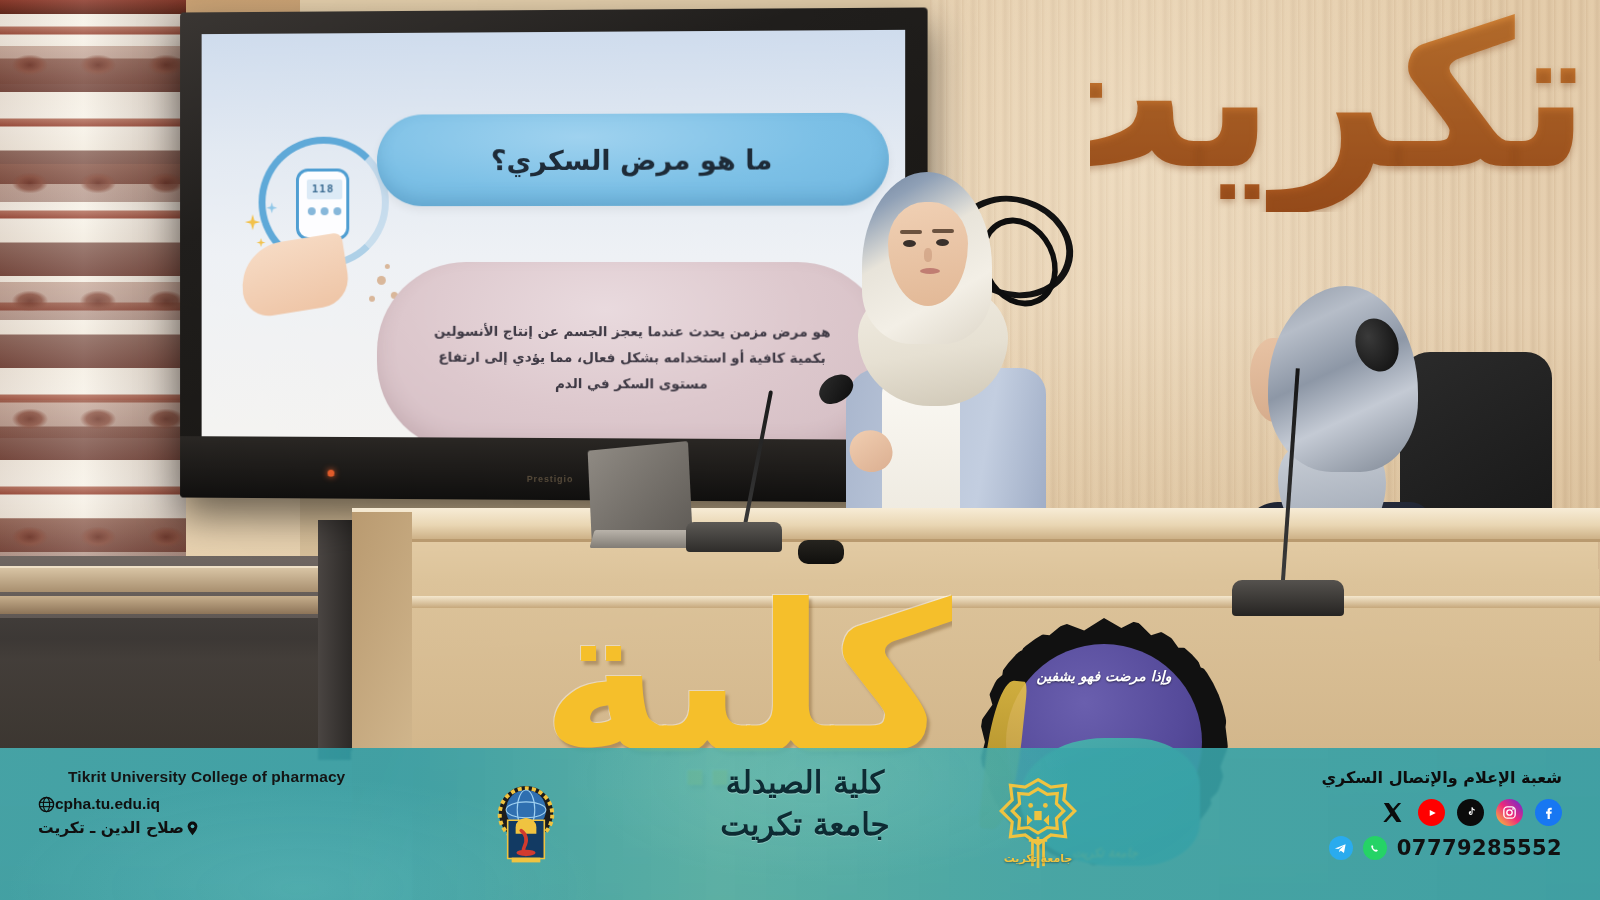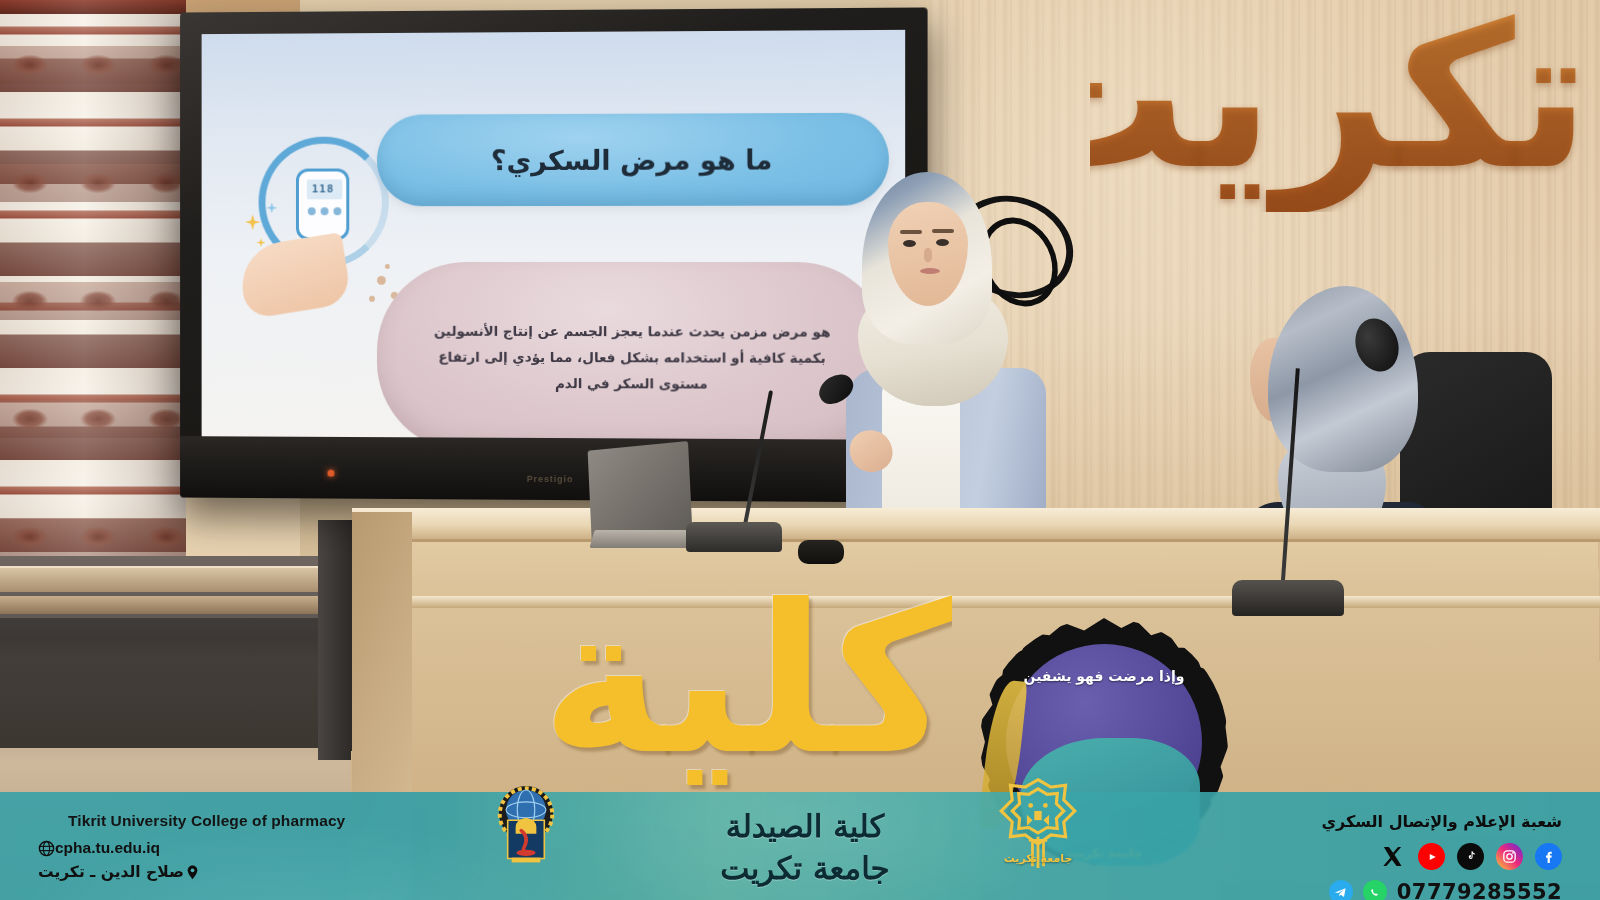--- a/index.html
+++ b/index.html
@@ -375,21 +375,21 @@
     transform: rotate(-26deg) scaleX(.9);
   }
   .puck {
     position:absolute; left:798px; top:540px; width:46px; height:24px;
     background: linear-gradient(180deg,#26241f,#100f0d);
     border-radius: 10px;
   }
 
   
   .footer {
-    position:absolute; left:0; bottom:0; width:1600px; height:108px;
+    position:absolute; left:0; bottom:0; width:1600px; height:152px;
     background: linear-gradient(90deg,
       rgba(55,160,166,0.90) 0%,
       rgba(50,158,166,0.90) 26%,
       rgba(74,176,170,0.86) 45%,
       rgba(58,164,168,0.90) 66%,
       rgba(52,158,165,0.92) 100%);
     backdrop-filter: blur(1px);
     overflow: hidden;
   }
   .footer-wash {
@@ -447,21 +447,21 @@
   }
   .univ-label {
     position:absolute; left:986px; top:852px; width:104px; text-align:center;
     color:#f0c340; font-size:11px; font-weight:700; direction:rtl;
     font-family:"DejaVu Sans", sans-serif;
     text-shadow: 0 1px 2px rgba(0,0,0,.4);
   }
 
   
   .seal {
-    position:absolute; left:980px; top:618px; width:248px; height:248px;
+    position:absolute; left:980px; top:618px; width:248px; height:248px;font-style:italic;
   }
   .seal-gear {
     position:absolute; inset:0; border-radius:50%;
     background: #111;
     clip-path: polygon(
       50% 0%, 57% 4%, 63% 1%, 69% 7%, 75% 5%, 80% 12%, 86% 12%, 89% 20%,
       95% 22%, 96% 30%, 100% 36%, 99% 44%, 100% 52%, 97% 60%, 99% 67%,
       93% 73%, 94% 80%, 87% 84%, 86% 91%, 78% 93%, 74% 99%, 66% 98%,
       60% 100%, 53% 97%, 46% 100%, 40% 97%, 33% 99%, 27% 94%, 20% 94%,
       16% 87%, 9% 85%, 7% 78%, 2% 72%, 4% 65%, 0% 58%, 2% 50%, 0% 42%,

